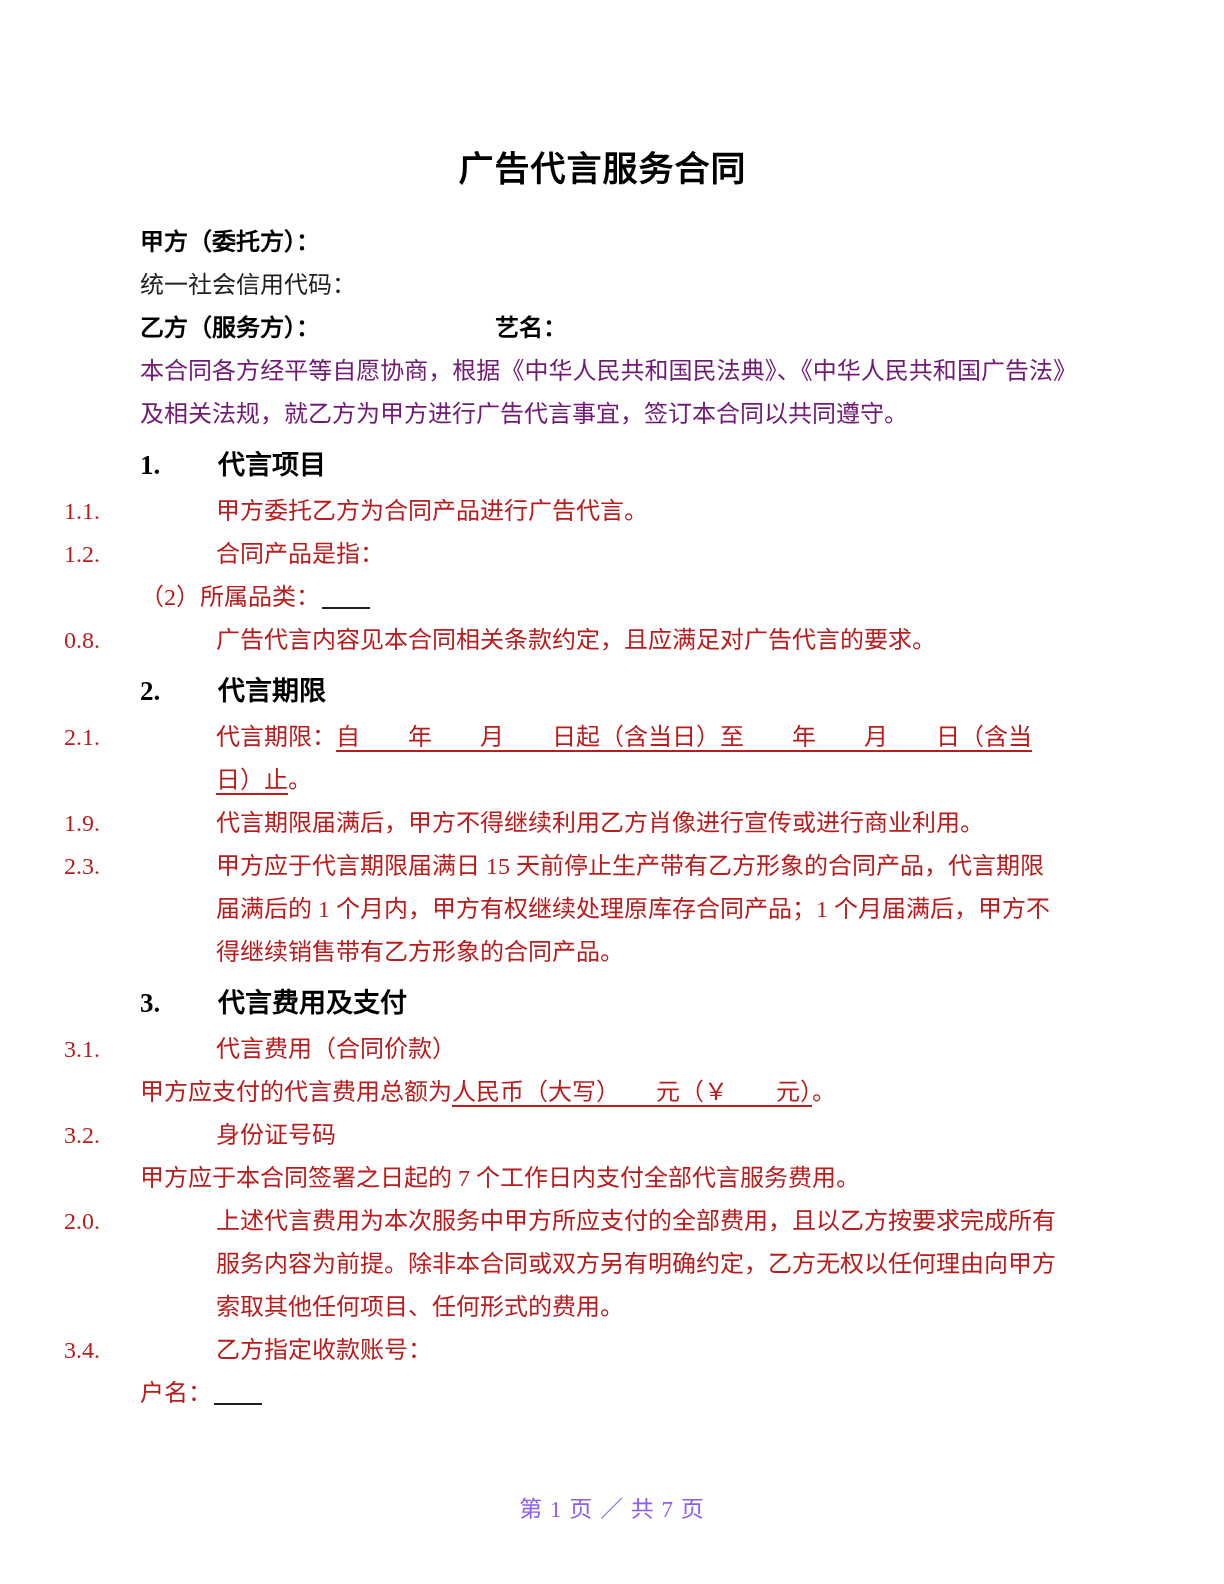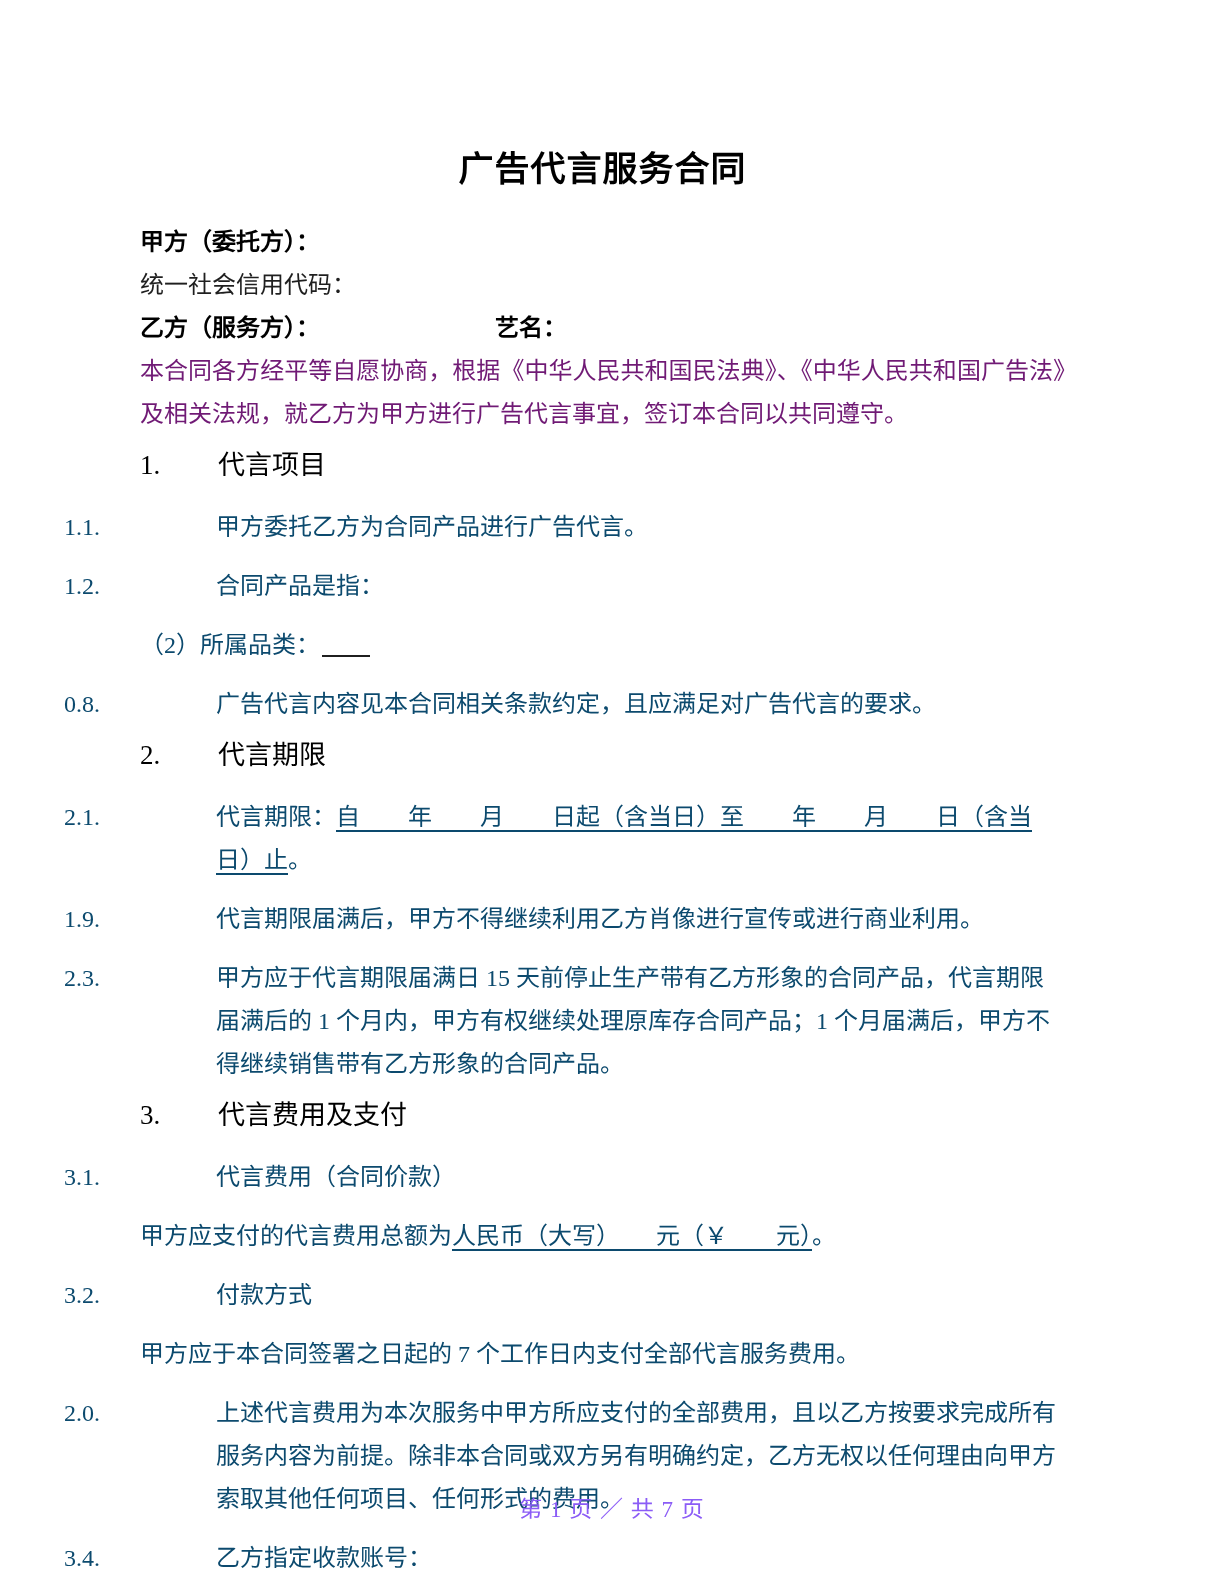--- a/index.html
+++ b/index.html
@@ -44,34 +44,33 @@
     word-break: break-all;
     text-align: justify;
     text-justify: inter-character;
   }
   .bold {
     font-weight: bold;
     color: #000;
   }
   .sec-head {
     font-size: 27px;
-    font-weight: normal;
+    font-weight: bold;
     line-height: 50px;
     color: #000;
     margin-top: 4px;
   }
   .sec-num {
     display: inline-block;
     min-width: 78px;
   }
   .item {
     font-size: 24px;
     line-height: 43px;
-    color: #0c4a6e;
-    margin-top: 16px;
+    color: #b91c1c;
   }
   .item-num {
     display: inline-block;
     min-width: 76px;
   }
   .para {
     font-size: 24px;
     line-height: 43px;
     color: #701a75;
     text-align: justify;
@@ -143,21 +142,21 @@
     <div class="item hang"><span class="item-num">1.9.</span><span>代言期限届满后，甲方不得继续利用乙方肖像进行宣传或进行商业利用。</span></div>
 
     <div class="item hang"><span class="item-num">2.3.</span><span>甲方应于代言期限届满日 15 天前停止生产带有乙方形象的合同产品，代言期限届满后的 1 个月内，甲方有权继续处理原库存合同产品；1 个月届满后，甲方不得继续销售带有乙方形象的合同产品。</span></div>
 
     <div class="sec-head"><span class="sec-num">3.</span><span>代言费用及支付</span></div>
 
     <div class="item hang"><span class="item-num">3.1.</span><span>代言费用（合同价款）</span></div>
 
     <div class="item"><span>甲方应支付的代言费用总额为</span><span class="u">人民币（大写）　　元（￥　　元）</span><span>。</span></div>
 
-    <div class="item hang"><span class="item-num">3.2.</span><span>付款方式</span></div>
+    <div class="item hang"><span class="item-num">3.2.</span><span>身份证号码</span></div>
 
     <div class="item">甲方应于本合同签署之日起的 7 个工作日内支付全部代言服务费用。</div>
 
     <div class="item hang"><span class="item-num">2.0.</span><span>上述代言费用为本次服务中甲方所应支付的全部费用，且以乙方按要求完成所有服务内容为前提。除非本合同或双方另有明确约定，乙方无权以任何理由向甲方索取其他任何项目、任何形式的费用。</span></div>
 
     <div class="item hang"><span class="item-num">3.4.</span><span>乙方指定收款账号：</span></div>
 
     <div class="item"><span>户名：</span><span class="blank-short"></span></div>
 
   </div>

